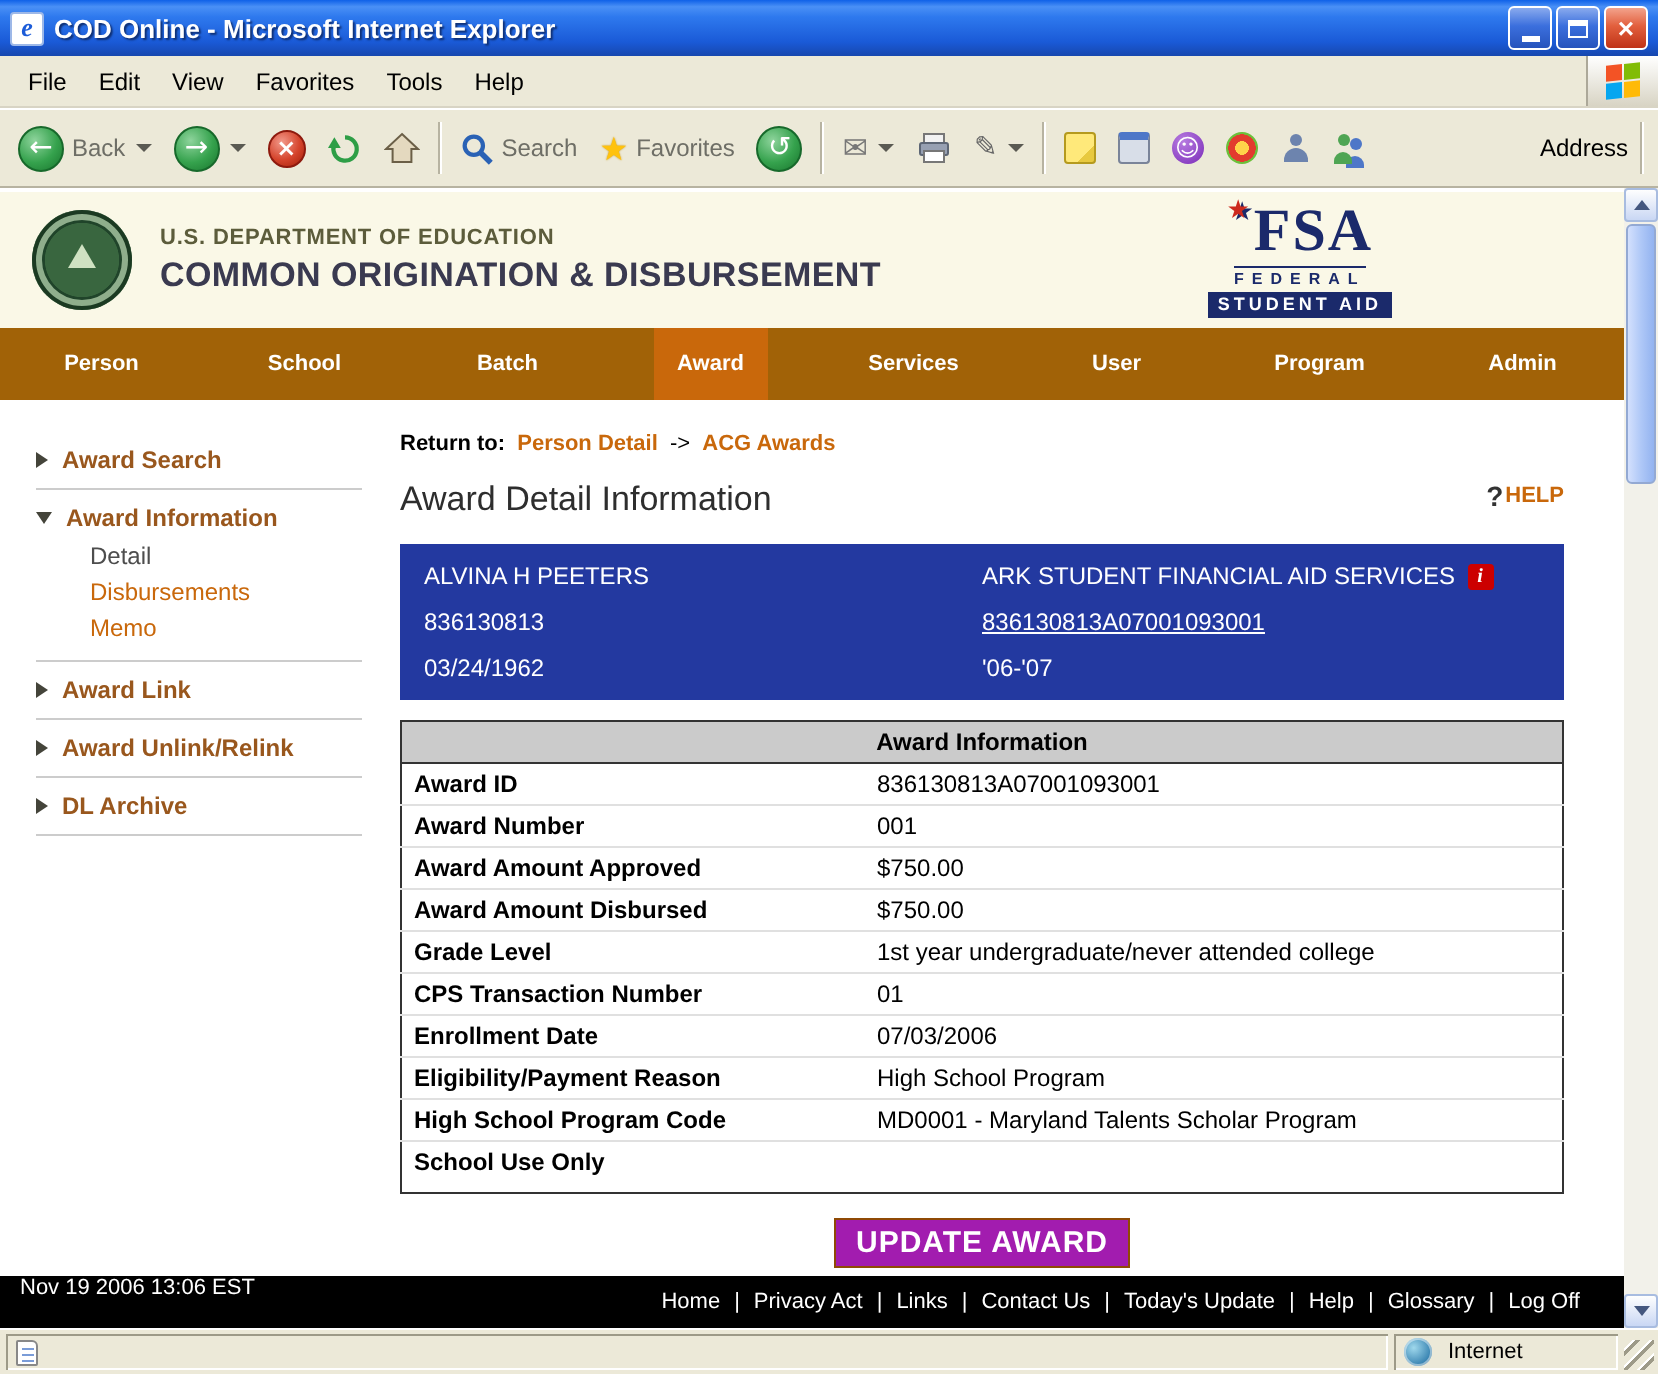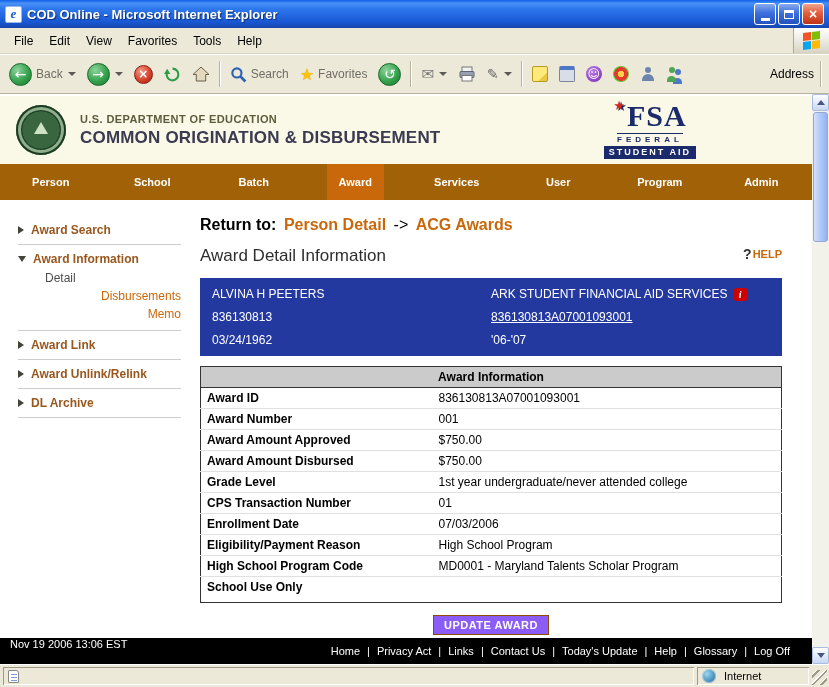--- a/index.html
+++ b/index.html
@@ -93,24 +93,24 @@
 
   
   .content { flex:1; display:flex; background:#FFF; overflow:hidden; }
   .sidebar { flex:0 0 195px; padding-top:16px; }
   .side-section { margin:0 14px 0 18px; padding:7px 0; border-bottom:1px solid #CCC; }
   .side-item { display:flex; align-items:center; gap:7px; font-size:12px; font-weight:bold; color:#99571D; cursor:pointer; }
   .tri-right { width:0; height:0; border-left:6px solid #44443A; border-top:4px solid transparent; border-bottom:4px solid transparent; }
   .tri-down { width:0; height:0; border-top:6px solid #44443A; border-left:4px solid transparent; border-right:4px solid transparent; }
   .side-sub { margin:5px 0 2px 27px; display:flex; flex-direction:column; gap:4px; font-size:12px; }
   .sub-current { color:#4D4D4D; cursor:pointer; }
-  .sub-link { color:#C9680B; cursor:pointer;text-align:right; }
+  .sub-link { color:#C9680B; cursor:pointer; }
 
   .main { flex:1; padding:16px 30px 0 5px; min-width:0; }
-  .return-line { font-size:16px; margin-bottom:12px; }
+  .return-line { font-size:11px; margin-bottom:12px; }
   .return-label { font-weight:bold; color:#000; }
   .crumb { color:#C9680B; font-weight:bold; margin:0 3px; cursor:pointer; text-decoration:none; }
   .crumb-arrow { color:#000; }
   .title-row { display:flex; align-items:flex-start; margin-bottom:12px; }
   .page-title { font-size:17px; color:#2E2E2E; }
   .help { margin-left:auto; display:flex; align-items:center; gap:1px; cursor:pointer; }
   .help-q { color:#333; font-weight:bold; font-size:14px; }
   .help-label { color:#C9680B; font-weight:bold; font-size:11px; }
 
   .student-box { background:#2339A0; color:#FFF; padding:9px 12px; display:flex; font-size:12px; margin-bottom:10px; }
@@ -119,21 +119,21 @@
   .info-icon { width:13px; height:13px; flex:0 0 13px; border-radius:2px; background:#C00; color:#FFF;
     font:italic bold 10px "Liberation Serif", serif; display:inline-flex; align-items:center; justify-content:center; cursor:pointer; }
   .award-link { color:#FFF; text-decoration:underline; cursor:pointer; }
 
   .award-table { width:100%; border-collapse:collapse; border:1px solid #333; font-size:12px; }
   .award-table th { background:#CBCBCB; color:#000; font-weight:bold; text-align:center; padding:3px; border:1px solid #333; }
   .award-table td { padding:3px 6px; border-bottom:1px solid #E0E0E0; vertical-align:top; }
   .award-table tr:last-child td { border-bottom:none; height:26px; }
   td.lbl { width:232px; font-weight:bold; }
 
-  .update-btn { display:block; margin:12px auto 0; background:#8b5cf6; color:#FFF; font-weight:bold; font-size:11px;
+  .update-btn { display:block; margin:12px auto 0; background:#a21caf; color:#FFF; font-weight:bold; font-size:15px;
     letter-spacing:0.5px; padding:3px 10px; border:1px solid #8F4A05; cursor:pointer; font-family:"Liberation Sans", sans-serif; }
 
   .action-box { margin-top:24px; border:1px solid #333; padding:7px 10px; display:flex; align-items:center; gap:10px; }
 
   
   .footerbar { flex:0 0 26px; margin-top:auto; background:#000; color:#FFF; display:flex; font-size:11px; padding:0 10px; }
   .footer-links { margin-left:auto; display:flex; align-items:center; gap:7px; padding-right:12px; }
   .footer-link { color:#FFF; text-decoration:none; cursor:pointer; }
   .footer-sep { color:#FFF; }
 

